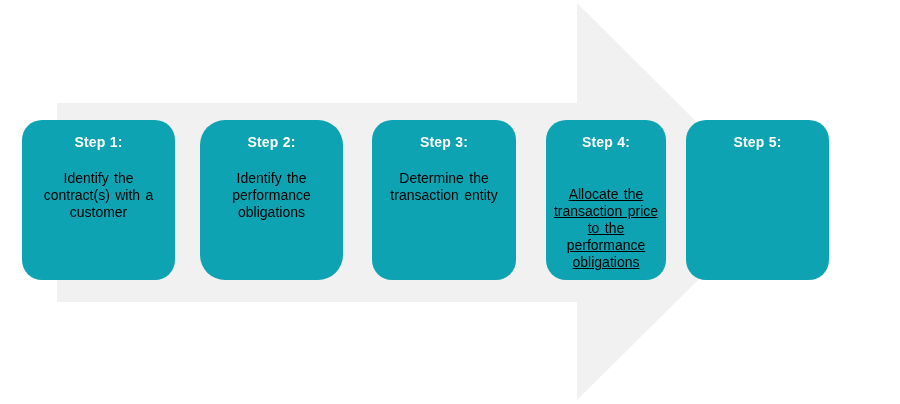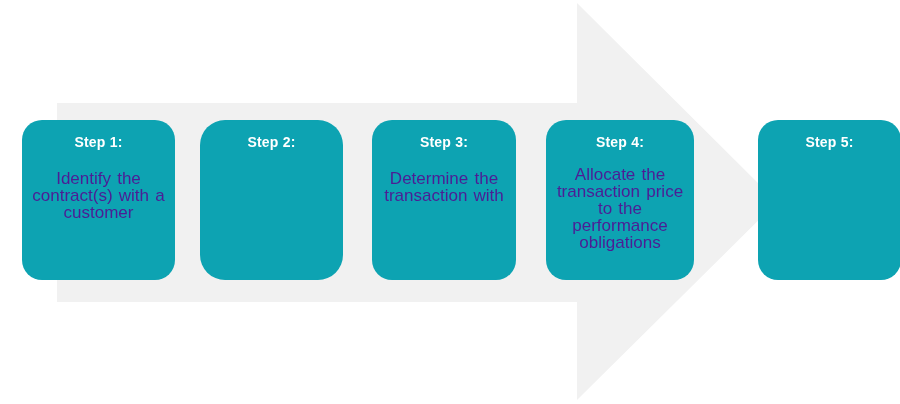--- a/index.html
+++ b/index.html
@@ -34,64 +34,65 @@
     background: #0da3b2;
     border-radius: 20px;
     box-sizing: border-box;
     padding: 14px 7px 15px 7px;
     text-align: center;
     color: #ffffff;
   }
   .step-box.s1 { left: 22px;  width: 153px; }
   .step-box.s2 { left: 200px; width: 143px; border-radius: 25px; }
   .step-box.s3 { left: 372px; width: 144px; text-align: center; }
-  .step-box.s4 { left: 546px; width: 148px; text-align: center; }
-  .step-box.s5 { left: 758px; width: 143px; }
+  .step-box.s4 { left: 546px; width: 120px; text-align: center; }
+  .step-box.s5 { left: 686px; width: 143px; }
 
   .step-title {
     font-size: 14px;
     font-weight: bold;
     line-height: 16px;
     letter-spacing: 0.2px;
     color: #ffffff;
     margin: 0;
   }
   .step-body {
     margin: 0;
-    font-size: 17px;
+    font-size: 14px;
     line-height: 17px;
     font-weight: normal;
-    color: #4c1d95;
+    color: #000000;
     word-spacing: 1.5px;
   }
   .step-body.gap-lg { margin-top: 20px; }
-  .step-body.gap-md { margin-top: 16px; }
+  .step-body.gap-md { margin-top: 36px; text-decoration: underline; }
   .step-body.gap-sm { margin-top: 16px; }
 </style>
 </head>
 <body>
 
 <div id="canvas">
 
   <svg class="arrow-svg" viewBox="0 0 900 404" xmlns="http://www.w3.org/2000/svg">
     <polygon points="57,103 577,103 577,3 777,202 577,400 577,302 57,302" fill="#f1f1f1"></polygon>
   </svg>
 
   <div class="step-box s1">
     <p class="step-title">Step 1:</p>
     <p class="step-body gap-lg">Identify  the contract(s)  with a customer</p>
   </div>
 
   <div class="step-box s2">
     <p class="step-title">Step 2:</p>
+    <p class="step-body gap-lg">Identify  the performance obligations</p>
   </div>
 
   <div class="step-box s3">
     <p class="step-title">Step 3:</p>
-    <p class="step-body gap-lg">Determine the transaction  with</p>
+    <p class="step-body gap-lg">Determine the transaction  entity</p>
   </div>
 
   <div class="step-box s4">
     <p class="step-title">Step 4:</p>
     <p class="step-body gap-md">Allocate the transaction  price to the performance obligations</p>
   </div>
 
   <div class="step-box s5">
     <p class="step-title">Step 5:</p>
   </div>

